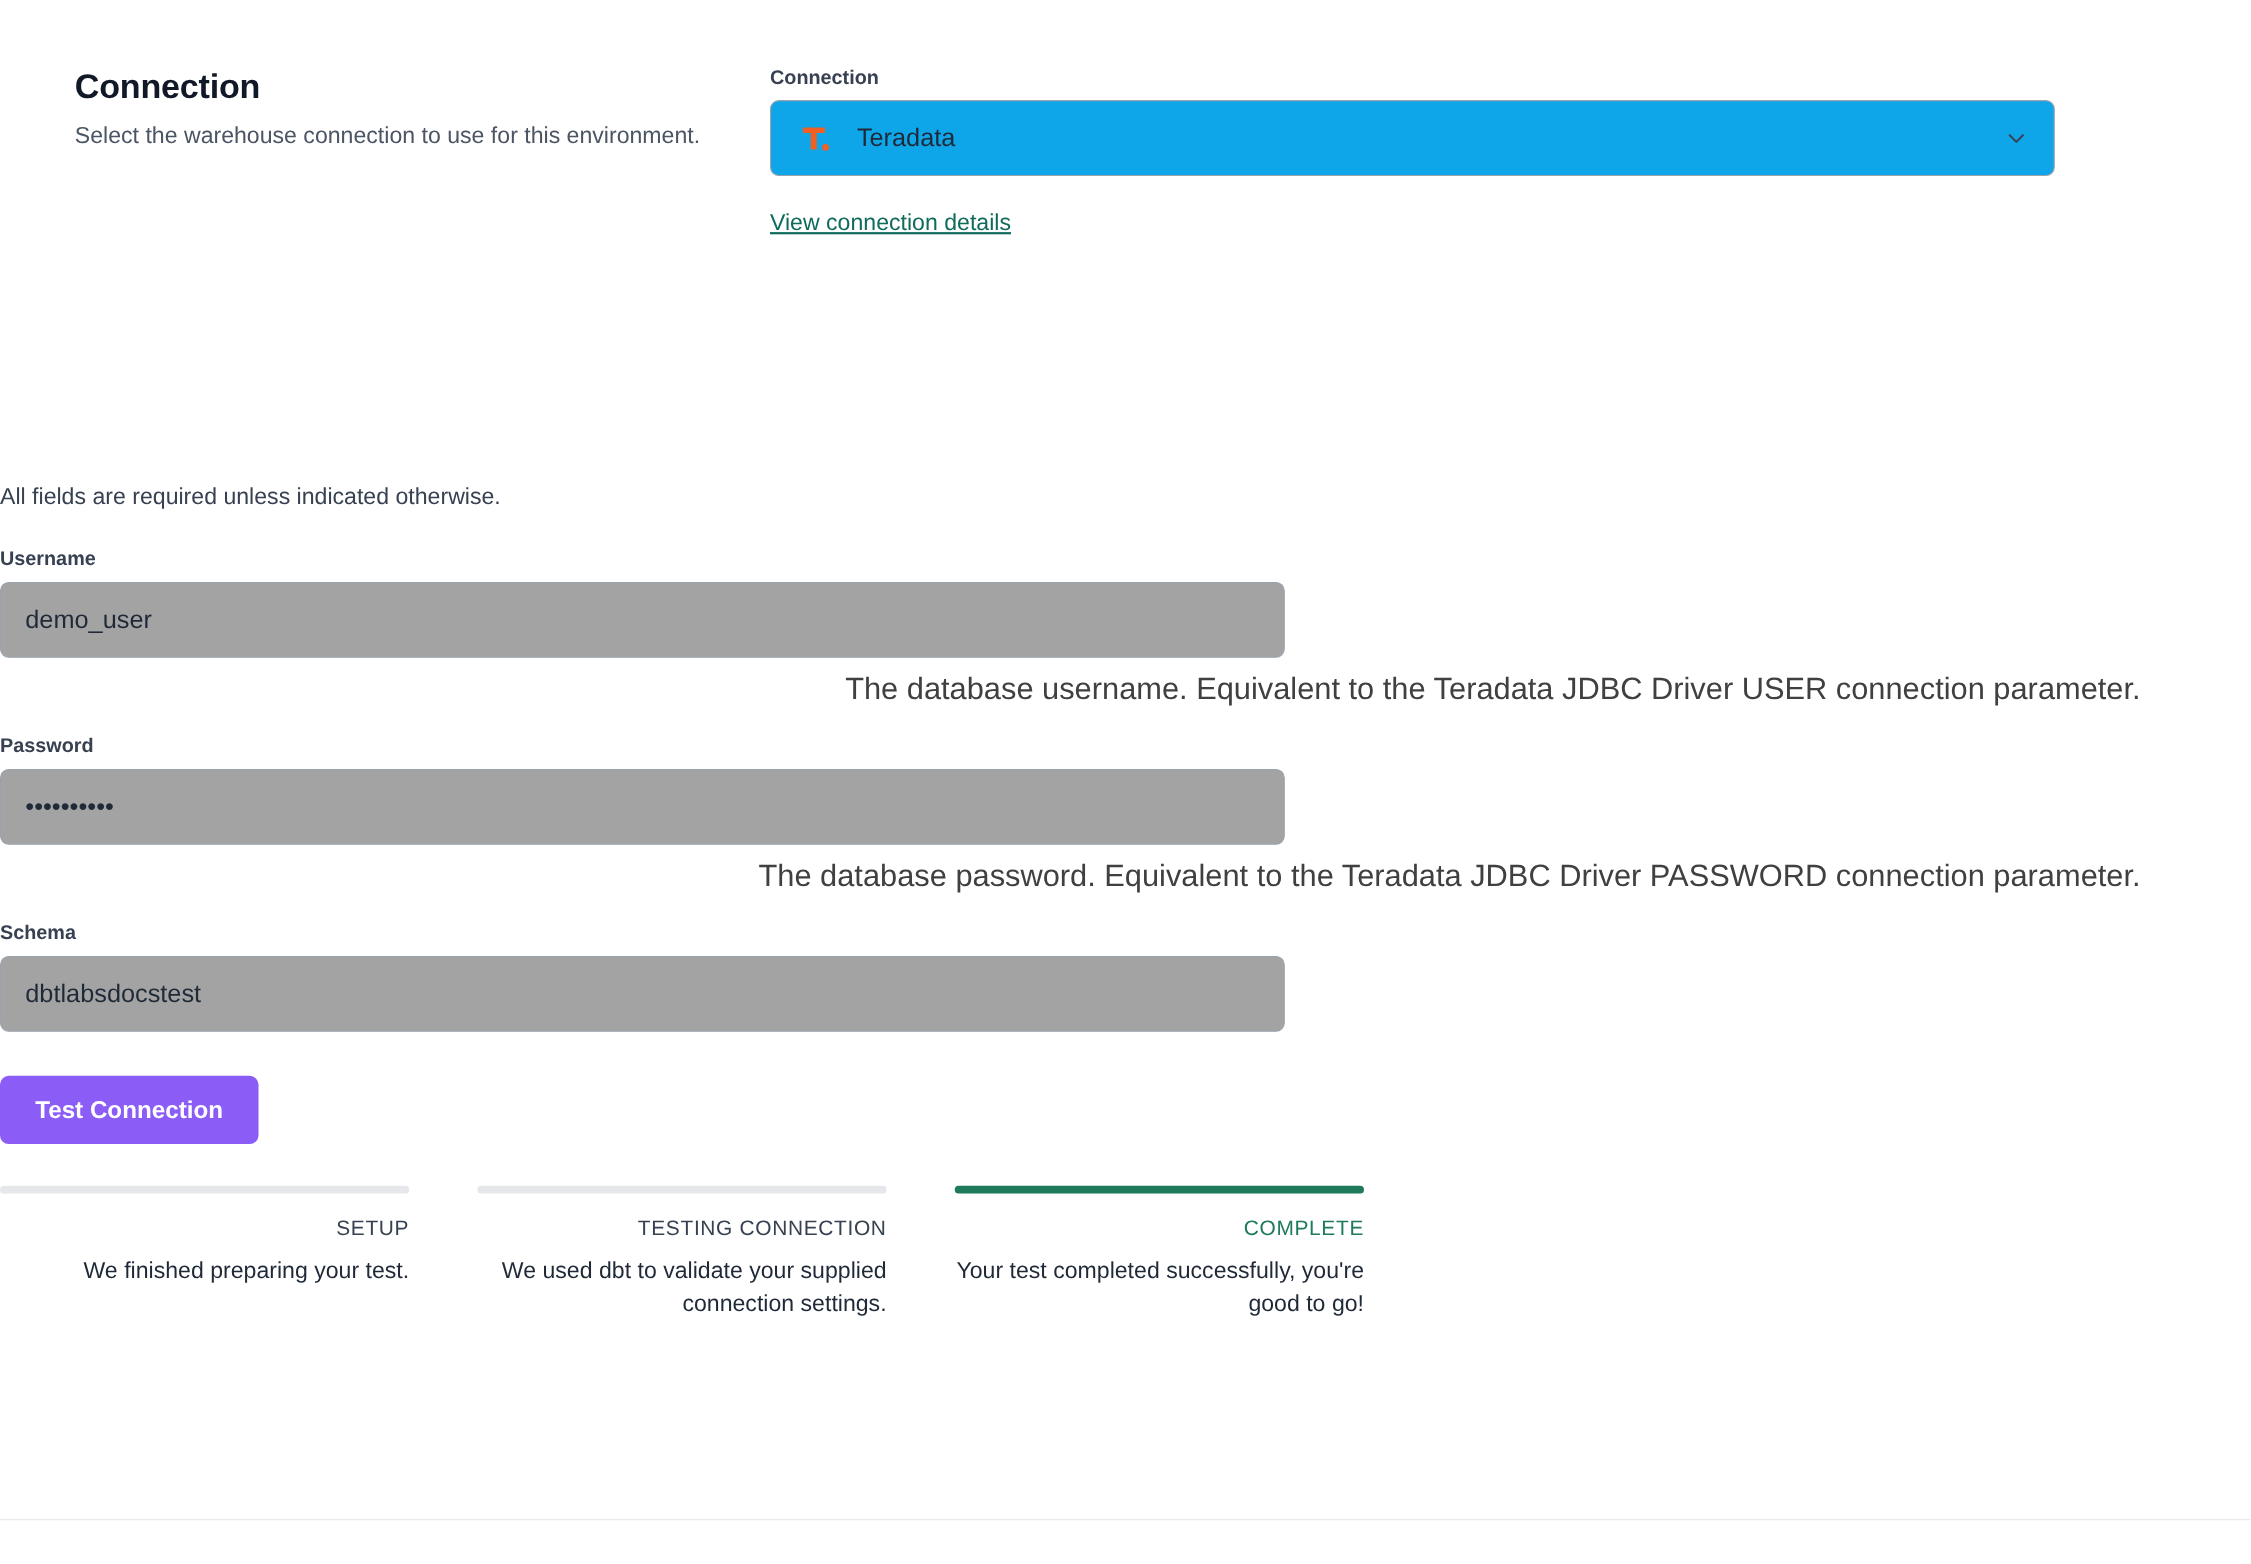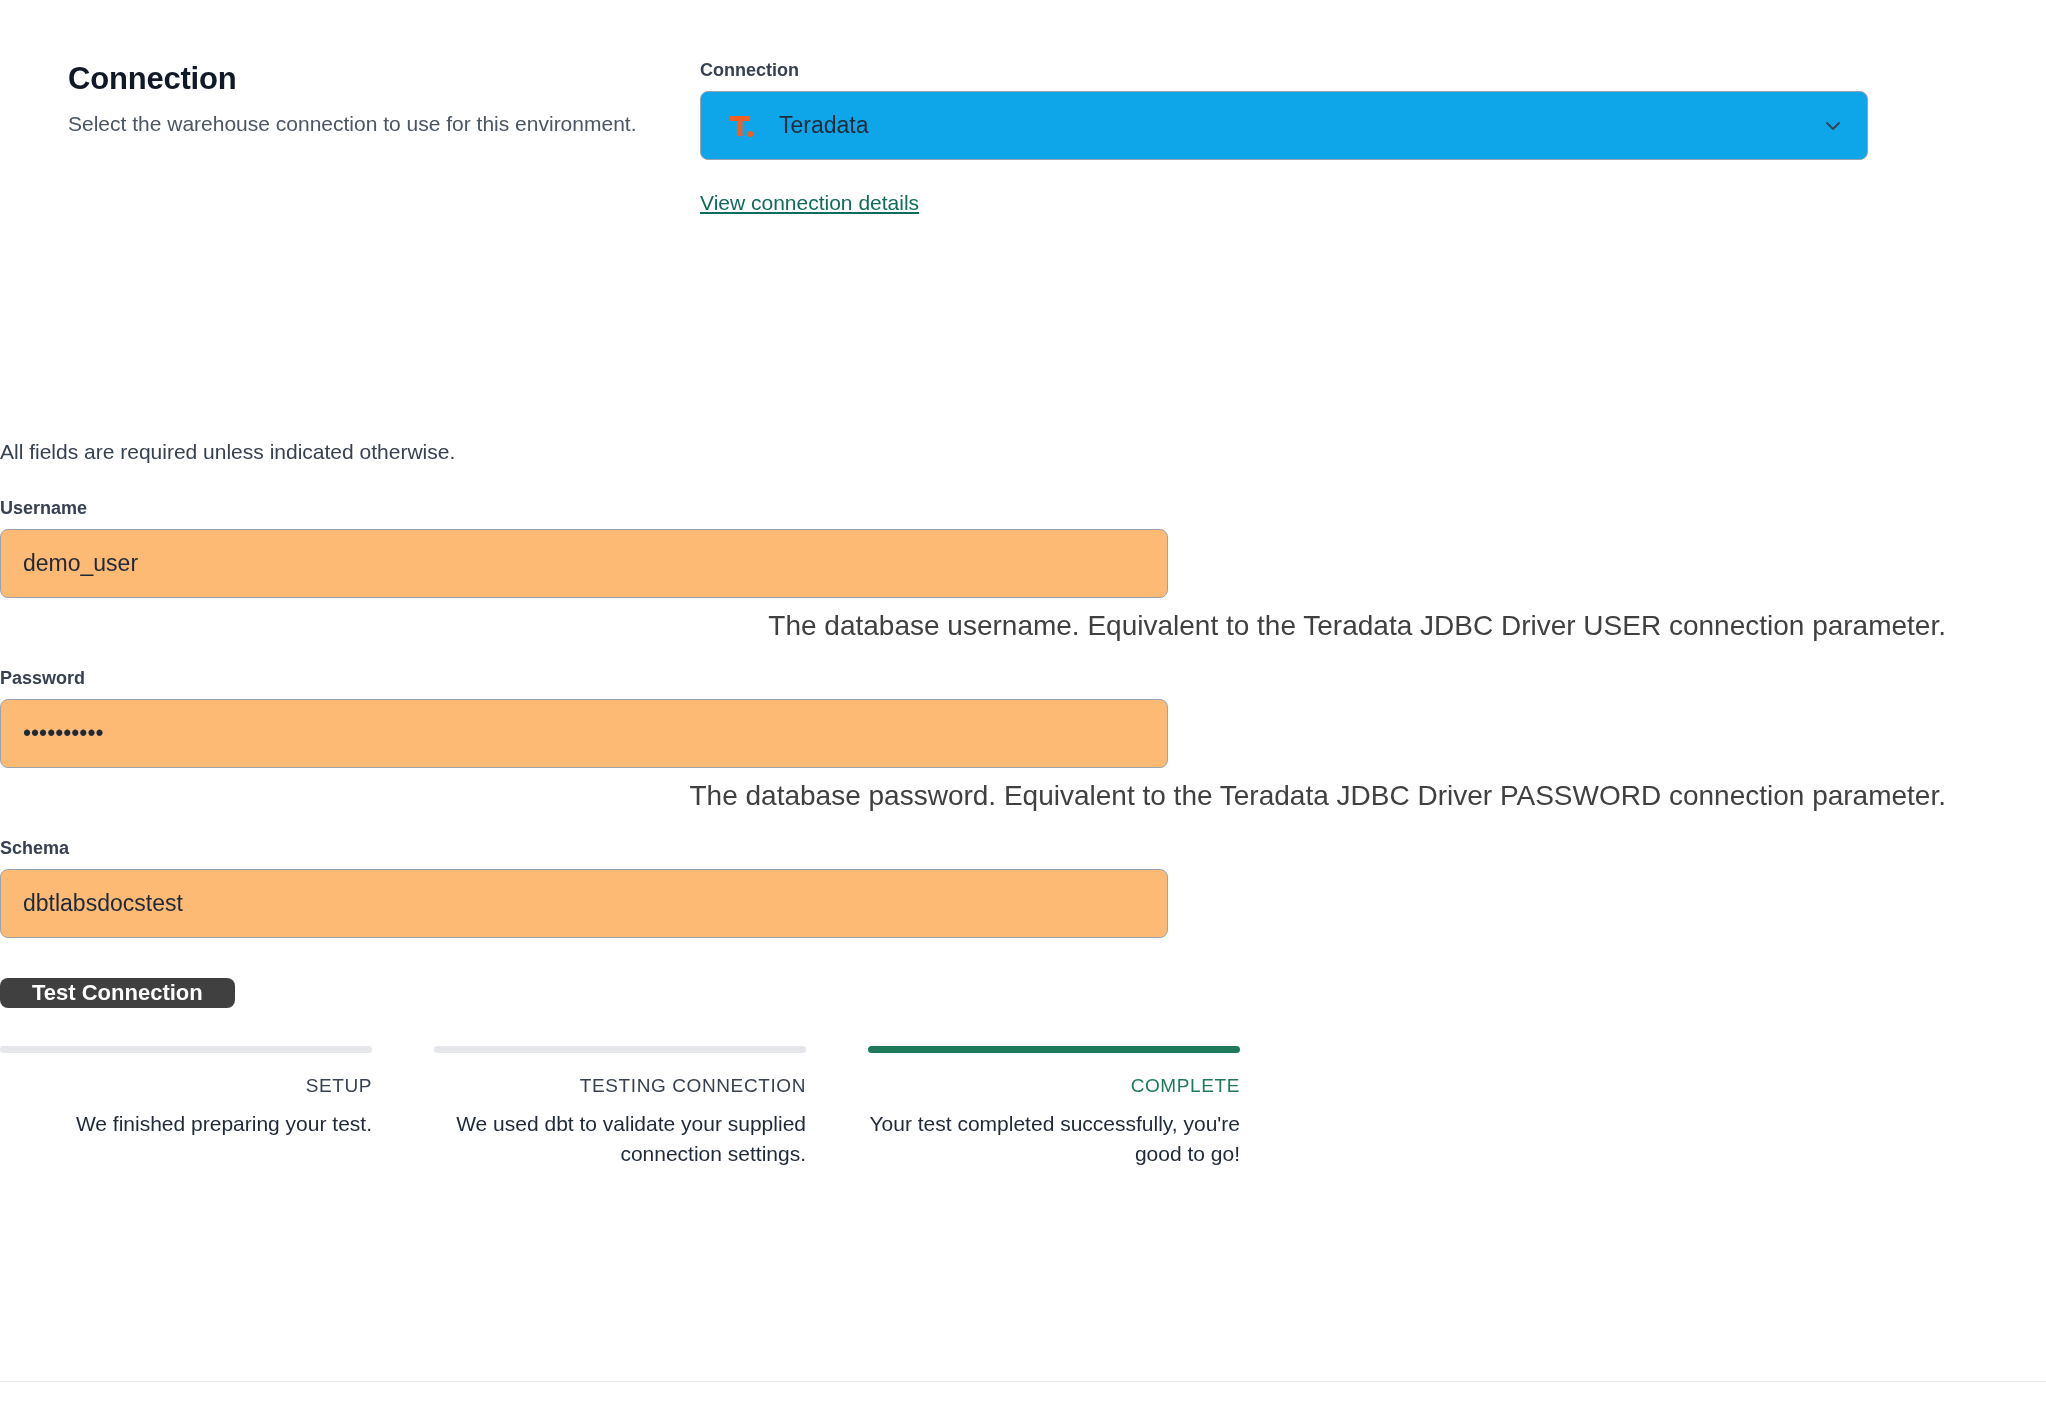--- a/index.html
+++ b/index.html
@@ -120,45 +120,45 @@
     font-size: 21px;
     color: #374151;
     margin: 0 0 34px 0;
   }
 
   .text-input {
     width: 1168px;
     height: 69px;
     border: 1px solid #9aa3ad;
     border-radius: 8px;
-    background: #fdba74;
+    background: #a3a3a3;
     font-family: "Liberation Sans", sans-serif;
     font-size: 23px;
     color: #1f2937;
     padding: 0 22px;
     outline: none;
   }
   .help-text {
     font-size: 28px;
     color: #404040;
     margin: 12px 0 0 0;
     text-align: right;
   }
   .field-group { margin-bottom: 26px; }
 
   .btn-primary {
     margin-top: 14px;
-    background: #404040;
+    background: #8b5cf6;
     color: #ffffff;
     border: none;
     border-radius: 8px;
     font-family: "Liberation Sans", sans-serif;
     font-size: 22px;
     font-weight: bold;
-    padding: 4px 32px;
+    padding: 20px 32px;
     cursor: pointer;
     line-height: 1;
   }
 
   
   .steps {
     display: flex;
     gap: 62px;
     margin-top: 38px;
     text-align: right;

